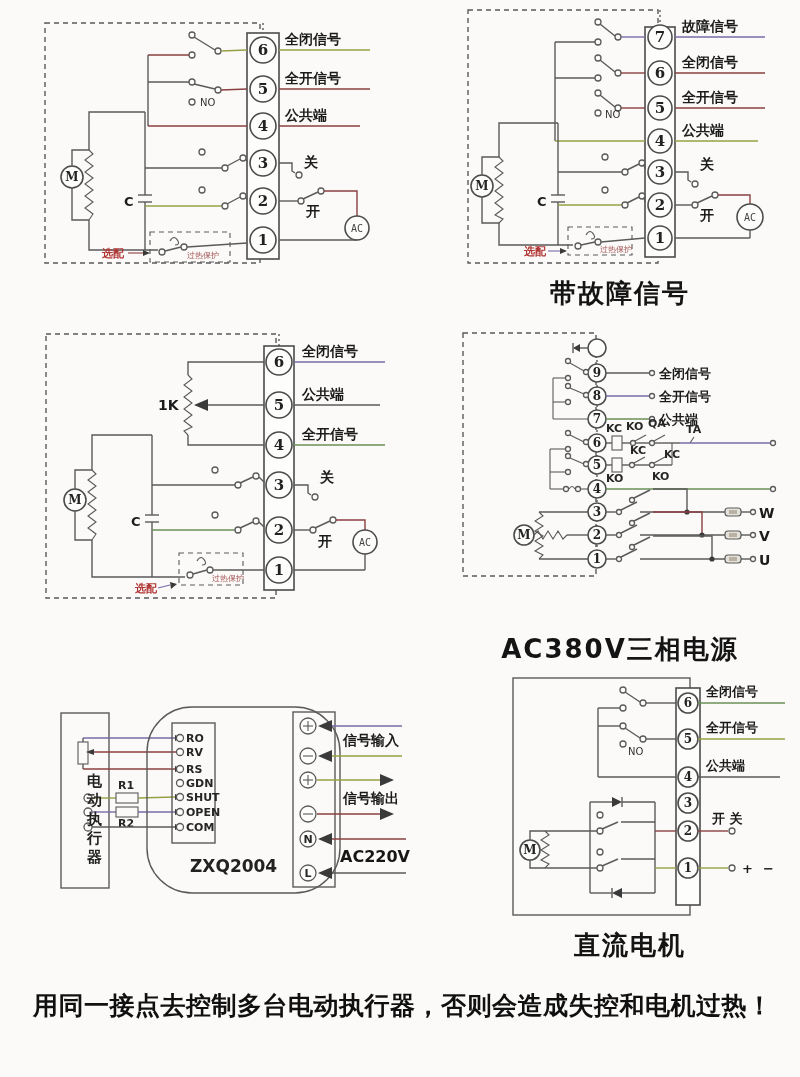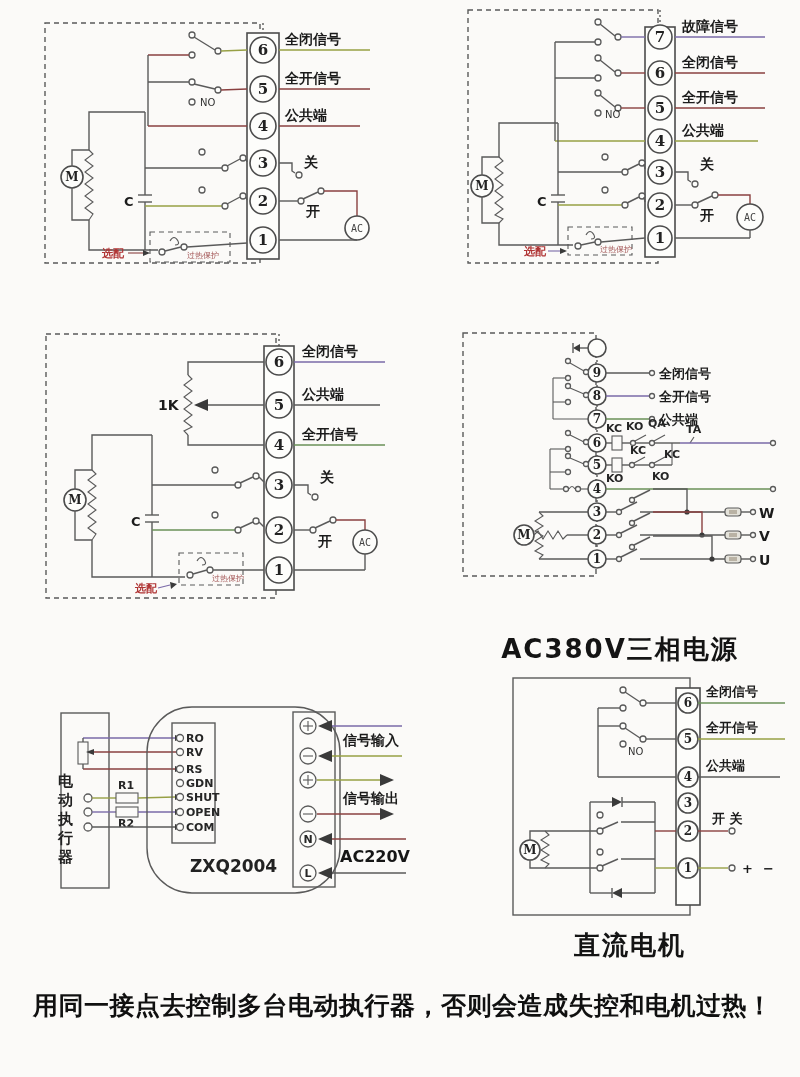--- a/index.html
+++ b/index.html
@@ -23,21 +23,21 @@
   .lbl11{font:700 11px "DejaVu Sans",sans-serif;fill:#262626;}
   .lbl10{font:400 10px "DejaVu Sans",sans-serif;fill:#333;}
   .tiny{font:400 8px "DejaVu Sans",sans-serif;fill:#a05050;}
   .red{fill:#b03535;font:700 11px "DejaVu Sans",sans-serif;}
   .mono{font:400 10px "DejaVu Sans Mono",monospace;fill:#444;text-anchor:middle;}
   .fuse{fill:#e4e2da;stroke:#5a5a5a;stroke-width:1.2;}
   .fuse-in{fill:#b9b2a4;stroke:none;}
   .arr{fill:#3a3a3a;stroke:none;}
   .caption{position:absolute;text-align:center;font:700 26px "DejaVu Sans",sans-serif;color:#141414;letter-spacing:2px;}
   .warning{position:absolute;left:33px;top:986px;width:745px;font:700 25px "DejaVu Sans",sans-serif;color:#101010;line-height:1.56;letter-spacing:0.5px;}
-  .vdev{position:absolute;left:58px;top:772px;width:20px;font:700 15px "DejaVu Sans",sans-serif;color:#222;line-height:19px;word-break:break-all;text-align:left;}
+  .vdev{position:absolute;left:82px;top:772px;width:20px;font:700 15px "DejaVu Sans",sans-serif;color:#222;line-height:19px;word-break:break-all;text-align:right;}
 </style>
 </head>
 <body>
 
 <div id="page">
 
 <svg style="left:40px;top:5px" width="370" height="268" viewBox="0 0 370 268">
   <rect class="ln dsh" x="5" y="18" width="215" height="240"></rect>
   <line class="ln dot" x1="223" y1="18" x2="223" y2="28"></line>
   <g>
@@ -675,20 +675,21 @@
     <circle class="nd" cx="120" cy="203" r="3"></circle>
         <line class="ln" x1="122" y1="201" x2="138" y2="194"></line>
         <polyline class="ln" points="141,194 175,194"></polyline>
     <circle class="nd" cx="120" cy="187" r="3"></circle>
     <line class="ln wo" x1="175" y1="203" x2="196" y2="203"></line>
   </g>
 </svg>
 
 <div class="vdev">电动执行器</div>
 
+<div class="caption" style="left:440px;top:276px;width:360px">带故障信号</div>
 <div class="caption" style="left:440px;top:632px;width:360px">AC380V三相电源</div>
 <div class="caption" style="left:480px;top:928px;width:300px">直流电机</div>
 
 <div class="warning">
   <div>用同一接点去控制多台电动执行器，否则会造成失控和电机过热！</div>
 </div>
 
 </div>
 
 </body></html>

